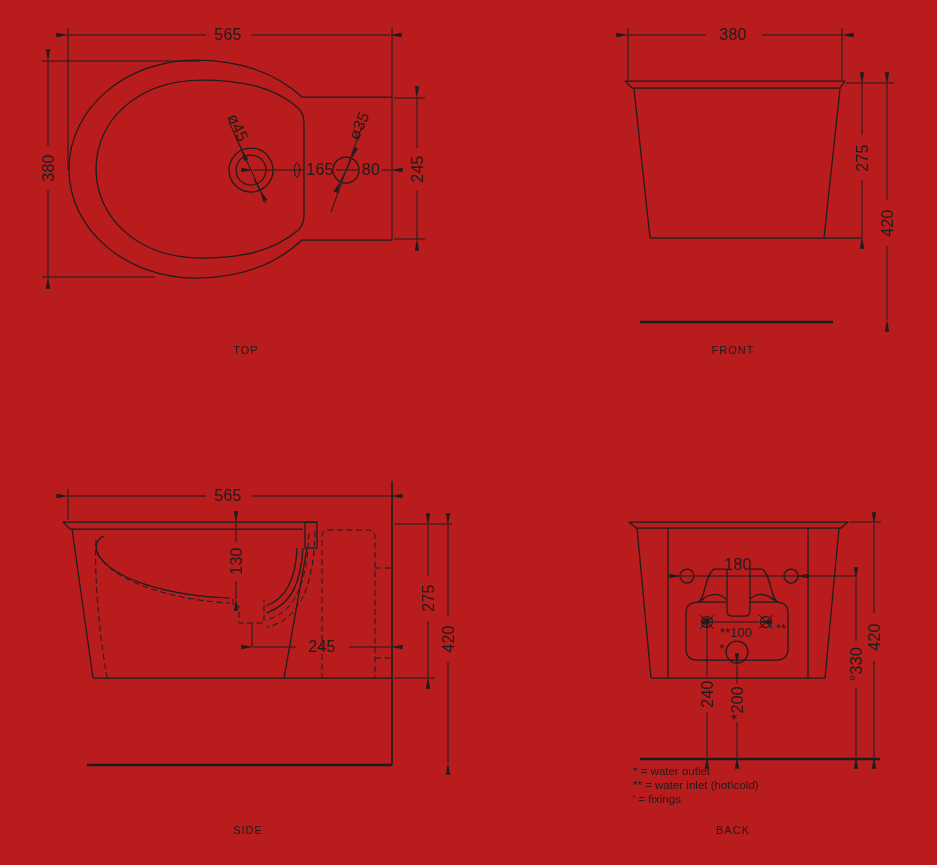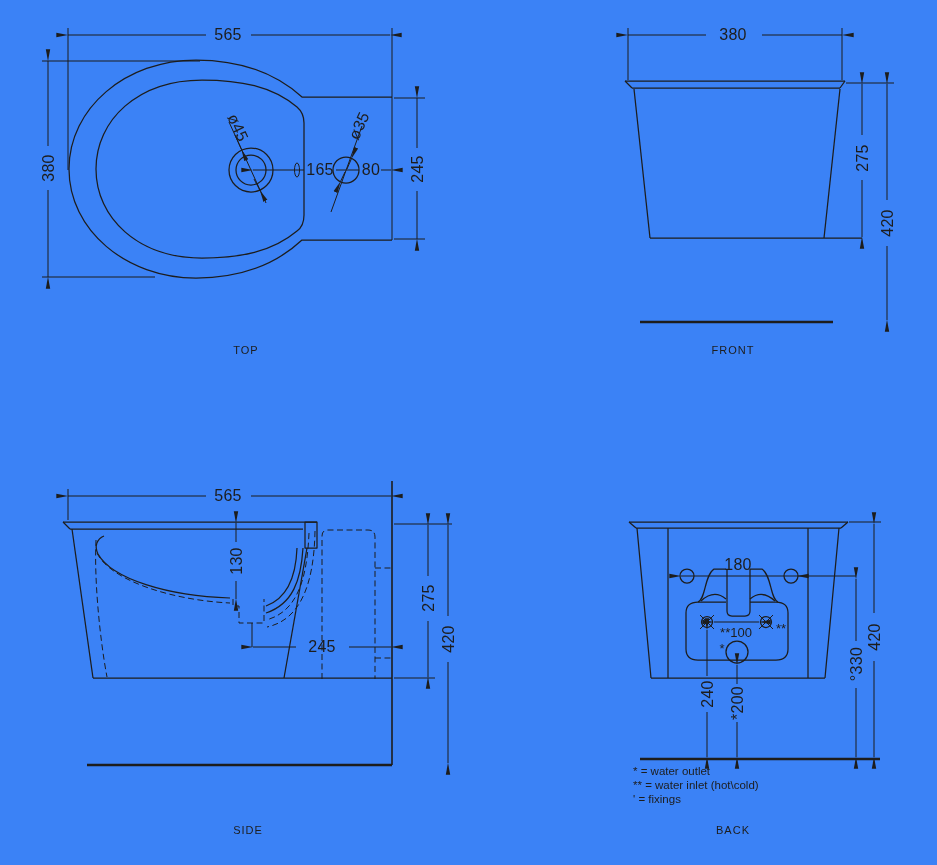--- a/index.html
+++ b/index.html
@@ -1,16 +1,16 @@
 <!DOCTYPE html>
 <html><head>
 <meta charset="utf-8">
 <style>
   html,body{margin:0;padding:0;background:#ffffff;}
-  .page{position:relative;width:937px;height:865px;background:#3b82f6;overflow:hidden;}
+  .page{position:relative;width:937px;height:865px;background:#b91c1c;overflow:hidden;}
   svg{display:block;}
   .ol{fill:none;stroke:#1d1d1d;stroke-width:1.25;stroke-linecap:butt;stroke-linejoin:round;}
   .dl{fill:none;stroke:#1d1d1d;stroke-width:1;}
   .hid{fill:none;stroke:#1d1d1d;stroke-width:1;stroke-dasharray:6 3.5;}
   .thick{fill:none;stroke:#1d1d1d;stroke-width:2.3;}
   .wall{fill:none;stroke:#1d1d1d;stroke-width:1.6;}
   text{fill:#1d1d1d;}
   .dim{font:16px "Liberation Sans", sans-serif;letter-spacing:.3px;}
   .dims{font:13px "Liberation Sans", sans-serif;}
   .vlabel{font:11px "Liberation Sans", sans-serif;letter-spacing:1px;}

